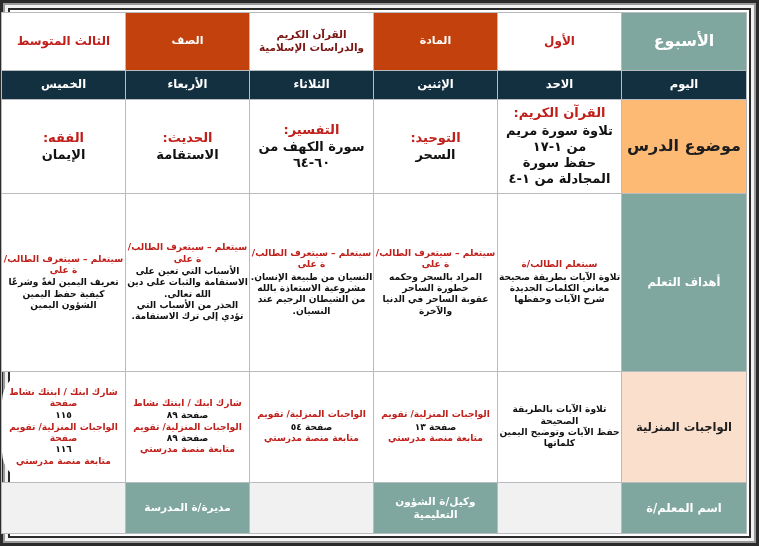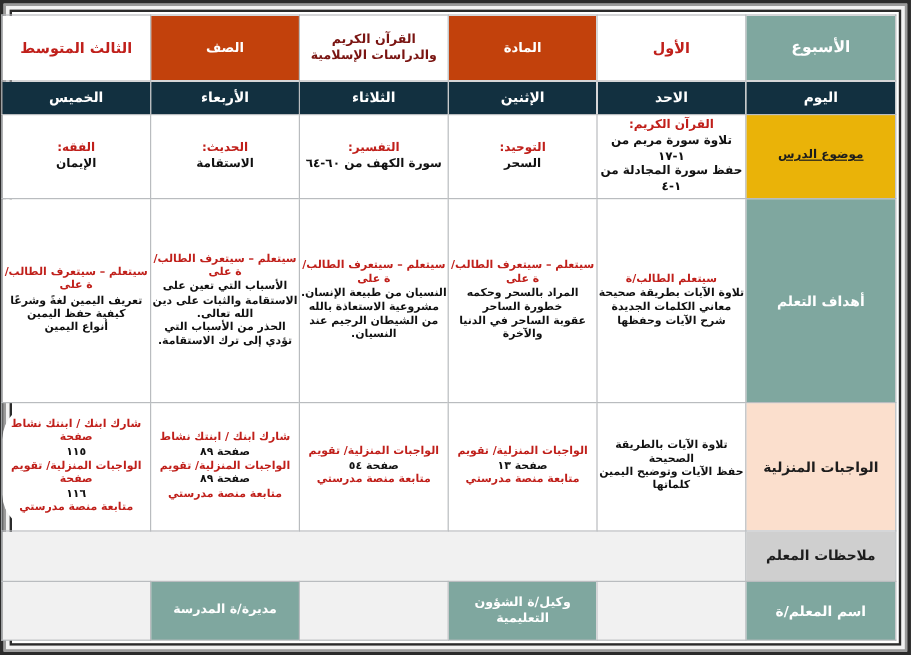--- a/index.html
+++ b/index.html
@@ -45,25 +45,25 @@
     box-sizing:border-box;
     line-height:1.25;
     overflow:hidden;
   }
   
   col.c-label{width:125px;}
   col.c-day{width:124px;}
 
   
   .rowhead{
-    background:#7fa79f;color:#ffffff;font-size:13px;font-weight:600;
+    background:#7fa79f;color:#ffffff;font-size:16px;font-weight:600;
   }
   .rowhead-dark{background:#123040;color:#ffffff;font-size:11.5px;font-weight:700;}
   .rowhead-teal{background:#11766e;color:#ffffff;font-size:11.5px;font-weight:700;}
-  .rowhead-khaki{background:#eab308;color:#1d1d1d;font-size:10px;font-weight:600;text-decoration:underline;}
+  .rowhead-khaki{background:#fdba74;color:#1d1d1d;font-size:16px;font-weight:600;}
   .rowhead-peach{background:#fbdfcd;color:#1d1d1d;font-size:11.5px;font-weight:600;}
   .rowhead-grey{background:#cfcfcf;color:#1d1d1d;font-size:11.5px;font-weight:600;}
   .rowhead-sage{background:#7fa79f;color:#ffffff;font-size:11.5px;font-weight:600;}
 
   
   .info-sage{background:#c2410c;color:#ffffff;font-size:11px;font-weight:600;}
   .info-white{background:#ffffff;color:#c0201b;font-size:12px;font-weight:700;}
   .info-white-dk{background:#ffffff;color:#7a1512;font-size:10.5px;font-weight:700;line-height:1.2;}
 
   
@@ -76,21 +76,21 @@
   
   .cell{background:#ffffff;font-size:9.3px;color:#111111;font-weight:700;}
   .cell .hd{color:#c0201b;display:block;font-weight:700;margin-bottom:1px;}
   .cell .ln{display:block;}
   .cell .red{color:#c0201b;display:block;font-weight:700;}
   .blank-grey{background:#f1f1f1;}
   .sign{background:#7fa79f;color:#ffffff;font-size:10.5px;font-weight:600;}
 
   .obj{font-size:9.1px;line-height:1.32;}
   .hw{font-size:9.1px;line-height:1.32;border-radius:30px;}
-  .topic{font-size:10px;line-height:1.35;}
+  .topic{font-size:13px;line-height:1.35;}
 </style>
 </head>
 <body>
 
 <div id="frame-outer">
  <div id="frame-mid">
   <div id="frame-inner">
 
    <table id="plan">
      <colgroup>
@@ -168,21 +168,21 @@
               </td>
          <td class="cell obj">
                 <span class="hd">سيتعلم – سيتعرف الطالب/ة على</span>
                 <span class="ln">الأسباب التي تعين على الاستقامة والثبات على دين الله تعالى.</span>
                 <span class="ln">الحذر من الأسباب التي تؤدي إلى ترك الاستقامة.</span>
               </td>
          <td class="cell obj">
                 <span class="hd">سيتعلم – سيتعرف الطالب/ة على</span>
                 <span class="ln">تعريف اليمين لغةً وشرعًا</span>
                 <span class="ln">كيفية حفظ اليمين</span>
-                <span class="ln">أنواع اليمين</span>
+                <span class="ln">الشؤون اليمين</span>
               </td>
        </tr>
 
        <tr style="height:100px;">
          <td class="rowhead-peach">الواجبات المنزلية</td>
          <td class="cell hw">
                 <span class="ln">تلاوة الآيات بالطريقة الصحيحة</span>
                 <span class="ln">حفظ الآيات وتوضيح اليمين كلماتها</span>
               </td>
          <td class="cell hw">
@@ -204,24 +204,20 @@
               </td>
          <td class="cell hw">
                 <span class="hd">شارك ابنك / ابنتك نشاط صفحة</span>
                 <span class="ln">١١٥</span>
                 <span class="red">الواجبات المنزلية/ تقويم صفحة</span>
                 <span class="ln">١١٦</span>
                 <span class="red">متابعة منصة مدرستي</span>
               </td>
        </tr>
 
-       <tr style="height:40px;">
-         <td class="rowhead-grey">ملاحظات المعلم</td>
-         <td class="blank-grey" colspan="5"></td>
-       </tr>
 
        <tr style="height:46px;">
          <td class="rowhead-sage">اسم المعلم/ة</td>
          <td class="blank-grey"></td>
          <td class="sign">وكيل/ة الشؤون التعليمية</td>
          <td class="blank-grey"></td>
          <td class="sign">مديرة/ة المدرسة</td>
          <td class="blank-grey"></td>
        </tr>
 

